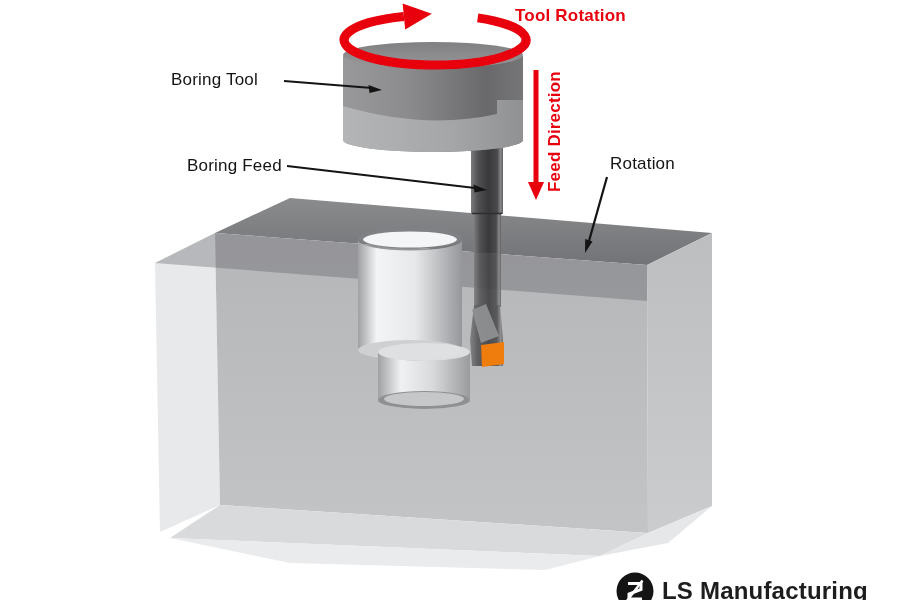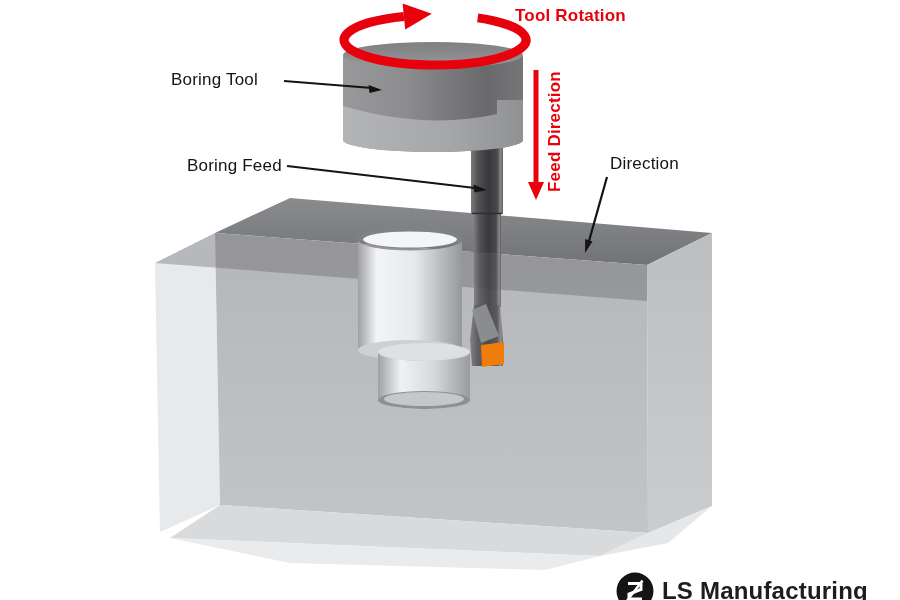--- a/index.html
+++ b/index.html
@@ -151,21 +151,21 @@
   </svg>
 
   <div class="lbl red" style="left:515px;top:6px">Tool Rotation</div>
 
   <div class="lbl" style="left:171px;top:70px">Boring Tool</div>
 
   <div class="lbl" style="left:187px;top:156px">Boring Feed</div>
 
   <div class="lbl red vertical" style="left:543px;top:66px">Feed Direction</div>
 
-  <div class="lbl" style="left:610px;top:154px">Direction</div>
+  <div class="lbl" style="left:610px;top:154px">Rotation</div>
 
   <div class="logo">
     <svg width="40" height="40" viewBox="0 0 40 40">
       <circle cx="20" cy="20" r="18.5" fill="#141414"></circle>
       <path d="M13,12.5 L26,12.5 L26,18.5 L14,23 L14,28 L27,28" stroke="#ffffff" stroke-width="3" fill="none"></path>
       <path d="M27.5,9.5 L11.5,30.5" stroke="#ffffff" stroke-width="2.4"></path>
     </svg>
     <span class="logo-text">LS Manufacturing</span>
   </div>
 

